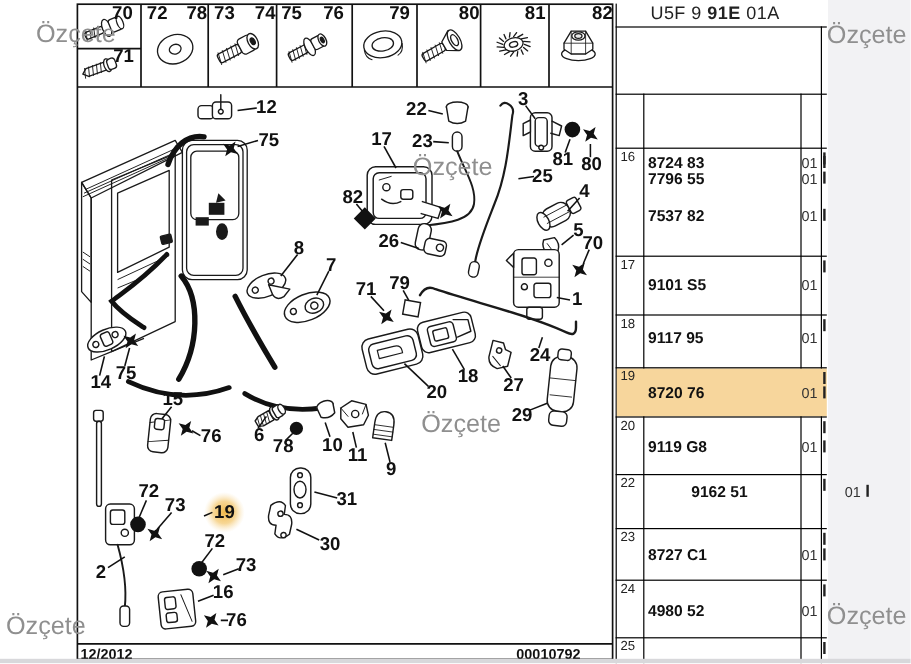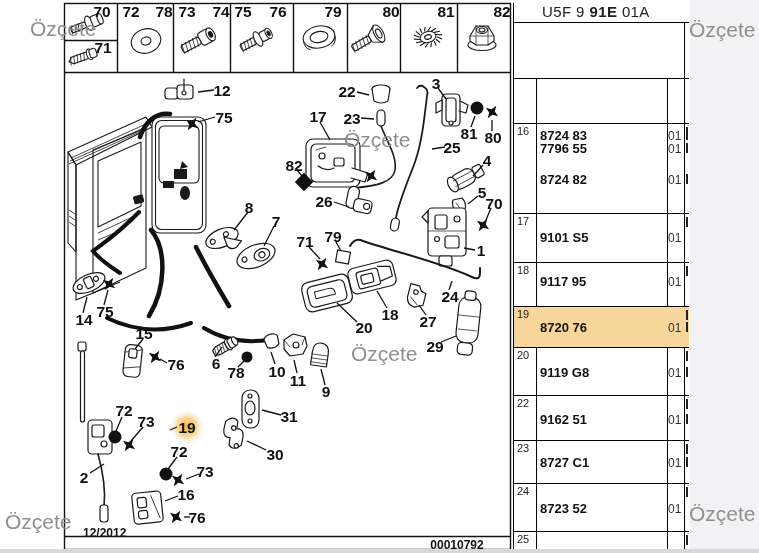--- a/index.html
+++ b/index.html
@@ -17,21 +17,21 @@
   #tbl-code b{font-weight:bold;}
   .trow{position:absolute;left:0;width:177px;}
   .trow .rowbg{position:absolute;left:1px;top:1px;width:175px;background:#f7d69c;}
   .rnum{position:absolute;left:4px;top:2px;font-size:11px;color:#222;}
   .pline{position:absolute;left:0;width:177px;height:14px;}
   .pno{position:absolute;left:27px;top:0;font-size:13px;font-weight:bold;color:#111;white-space:nowrap;}
   .qty{position:absolute;left:155px;top:1px;width:26px;font-size:12px;color:#333;}
   .frag{position:absolute;left:173px;width:2px;height:10px;background:#222;}
   
   .ftxt{position:absolute;font-size:12px;font-weight:bold;color:#111;z-index:5;}
-  #fdate{left:67px;top:526px;margin-left:16px;}
+  #fdate{left:67px;top:538px;}
   #fdoc{left:398px;top:538px;width:118px;text-align:center;}
 </style>
 </head>
 <body>
 
 <div id="stage">
   <div id="right-bg"></div>
   <div id="wm-layer">
       <div class="wm" style="left: 30px; top: 17px;">Özçete</div>
       <div class="wm" style="left: 5px; top: 510px;">Özçete</div>
@@ -454,21 +454,21 @@
         <div class="trow" style="top: 123px; height: 90px;">
           <div class="hline" style="left: 0px; top: 0px; width: 176px;"></div>
           <div class="rnum">16</div>
           <i class="frag" style="top: 4px;"></i>
           <div class="pline" style="top: 18px;">
             <span class="pno">7796 55</span>
             <span class="qty">01</span>
             <i class="frag" style="top: 2px;"></i>
           </div>
           <div class="pline" style="top: 49px;">
-            <span class="pno">8724 82</span>
+            <span class="pno">7537 82</span>
             <span class="qty">01</span>
             <i class="frag" style="top: 2px;"></i>
           </div>
         </div>
         <div class="trow" style="top: 213px; height: 49px;">
           <div class="hline" style="left: 0px; top: 0px; width: 176px;"></div>
           <div class="rnum">17</div>
           <i class="frag" style="top: 4px;"></i>
           <div class="pline" style="top: 17px;">
             <span class="pno">9101 S5</span>
@@ -502,42 +502,42 @@
           <div class="pline" style="top: 18px; text-decoration: underline;">
             <span class="pno">9119 G8</span>
             <span class="qty">01</span>
             <i class="frag" style="top: 2px;"></i>
           </div>
         </div>
         <div class="trow" style="top: 395px; height: 45px;">
           <div class="hline" style="left: 0px; top: 0px; width: 176px;"></div>
           <div class="rnum">22</div>
           <i class="frag" style="top: 4px;"></i>
-          <div class="pline" style="top: 17px;">
+          <div class="pline" style="top: 7px; margin-left: 36px;">
             <span class="pno">9162 51</span>
             <span class="qty">01</span>
             <i class="frag" style="top: 2px;"></i>
           </div>
         </div>
         <div class="trow" style="top: 440px; height: 43px;">
           <div class="hline" style="left: 0px; top: 0px; width: 176px;"></div>
           <div class="rnum">23</div>
           <i class="frag" style="top: 4px;"></i>
           <div class="pline" style="top: 15px;">
             <span class="pno">8727 C1</span>
             <span class="qty">01</span>
             <i class="frag" style="top: 2px;"></i>
           </div>
         </div>
         <div class="trow" style="top: 483px; height: 48px;">
           <div class="hline" style="left: 0px; top: 0px; width: 176px;"></div>
           <div class="rnum">24</div>
           <i class="frag" style="top: 4px;"></i>
           <div class="pline" style="top: 18px;">
-            <span class="pno">8723 52</span>
+            <span class="pno">4980 52</span>
             <span class="qty">01</span>
           </div>
         </div>
         <div class="trow" style="top: 531px; height: 22px;">
           <div class="hline" style="left: 0px; top: 0px; width: 176px;"></div>
           <div class="rnum">25</div>
           <i class="frag" style="top: 4px;"></i>
         </div>
       </div>
   </div>

